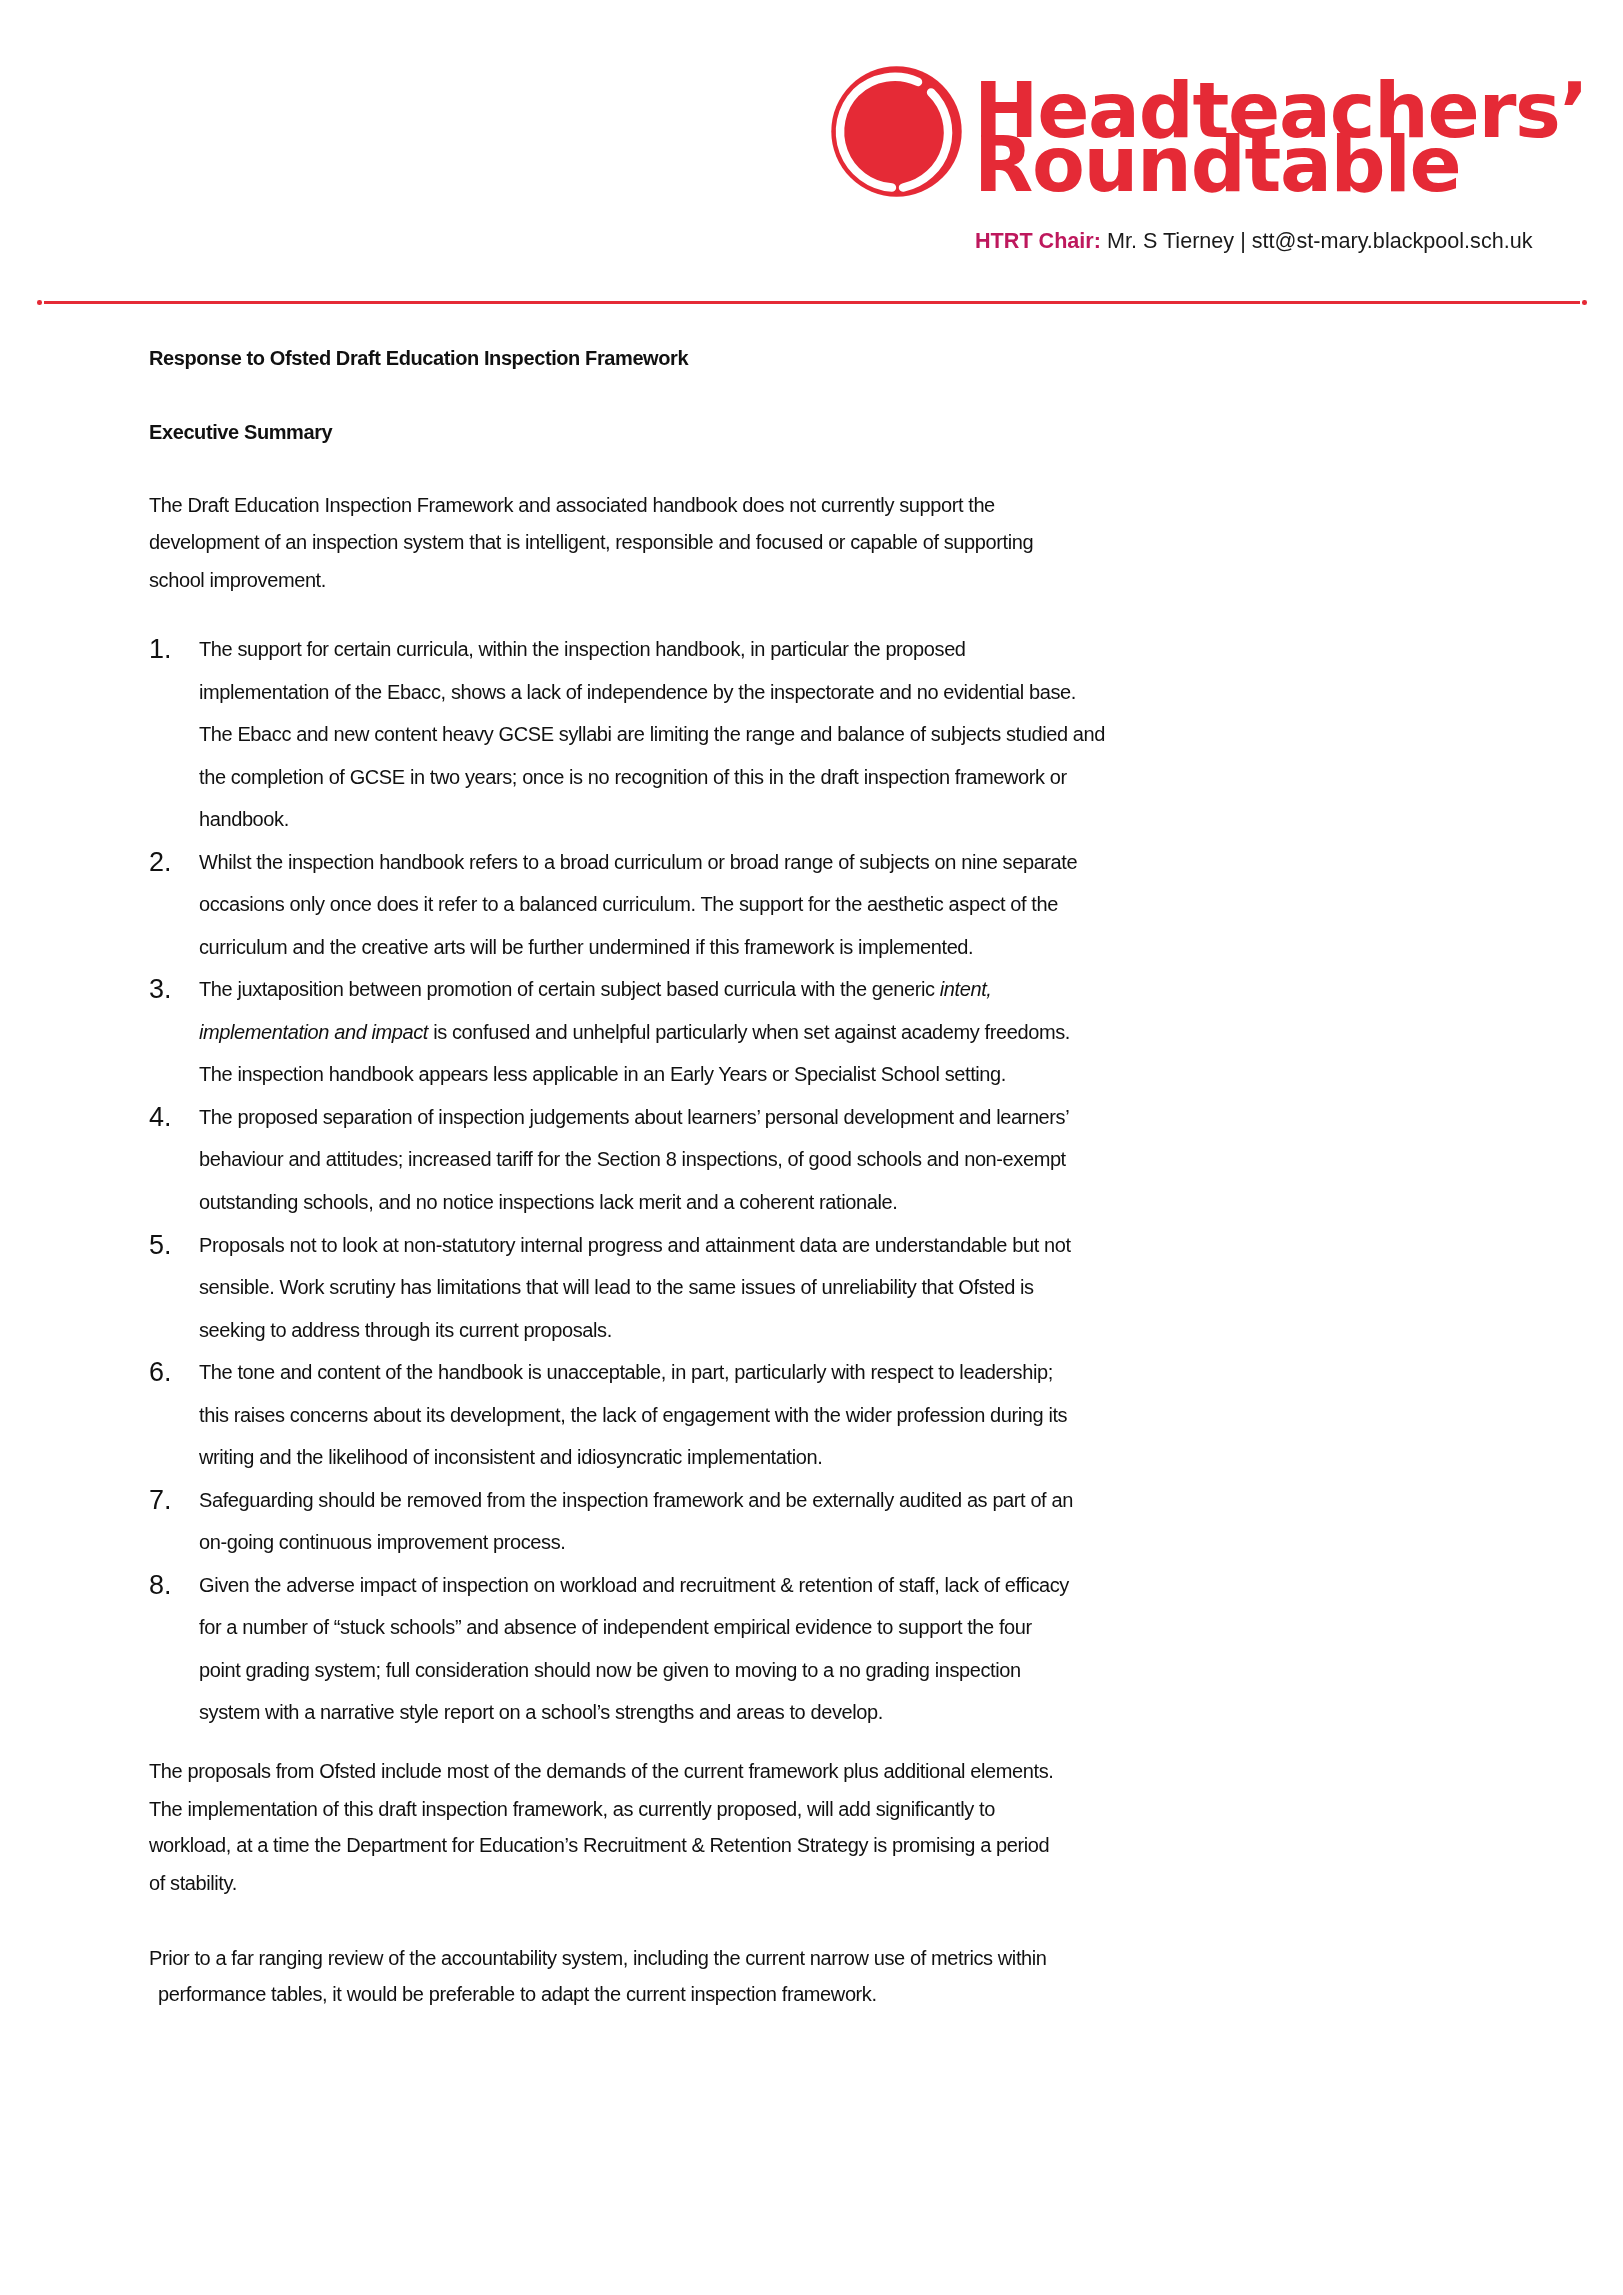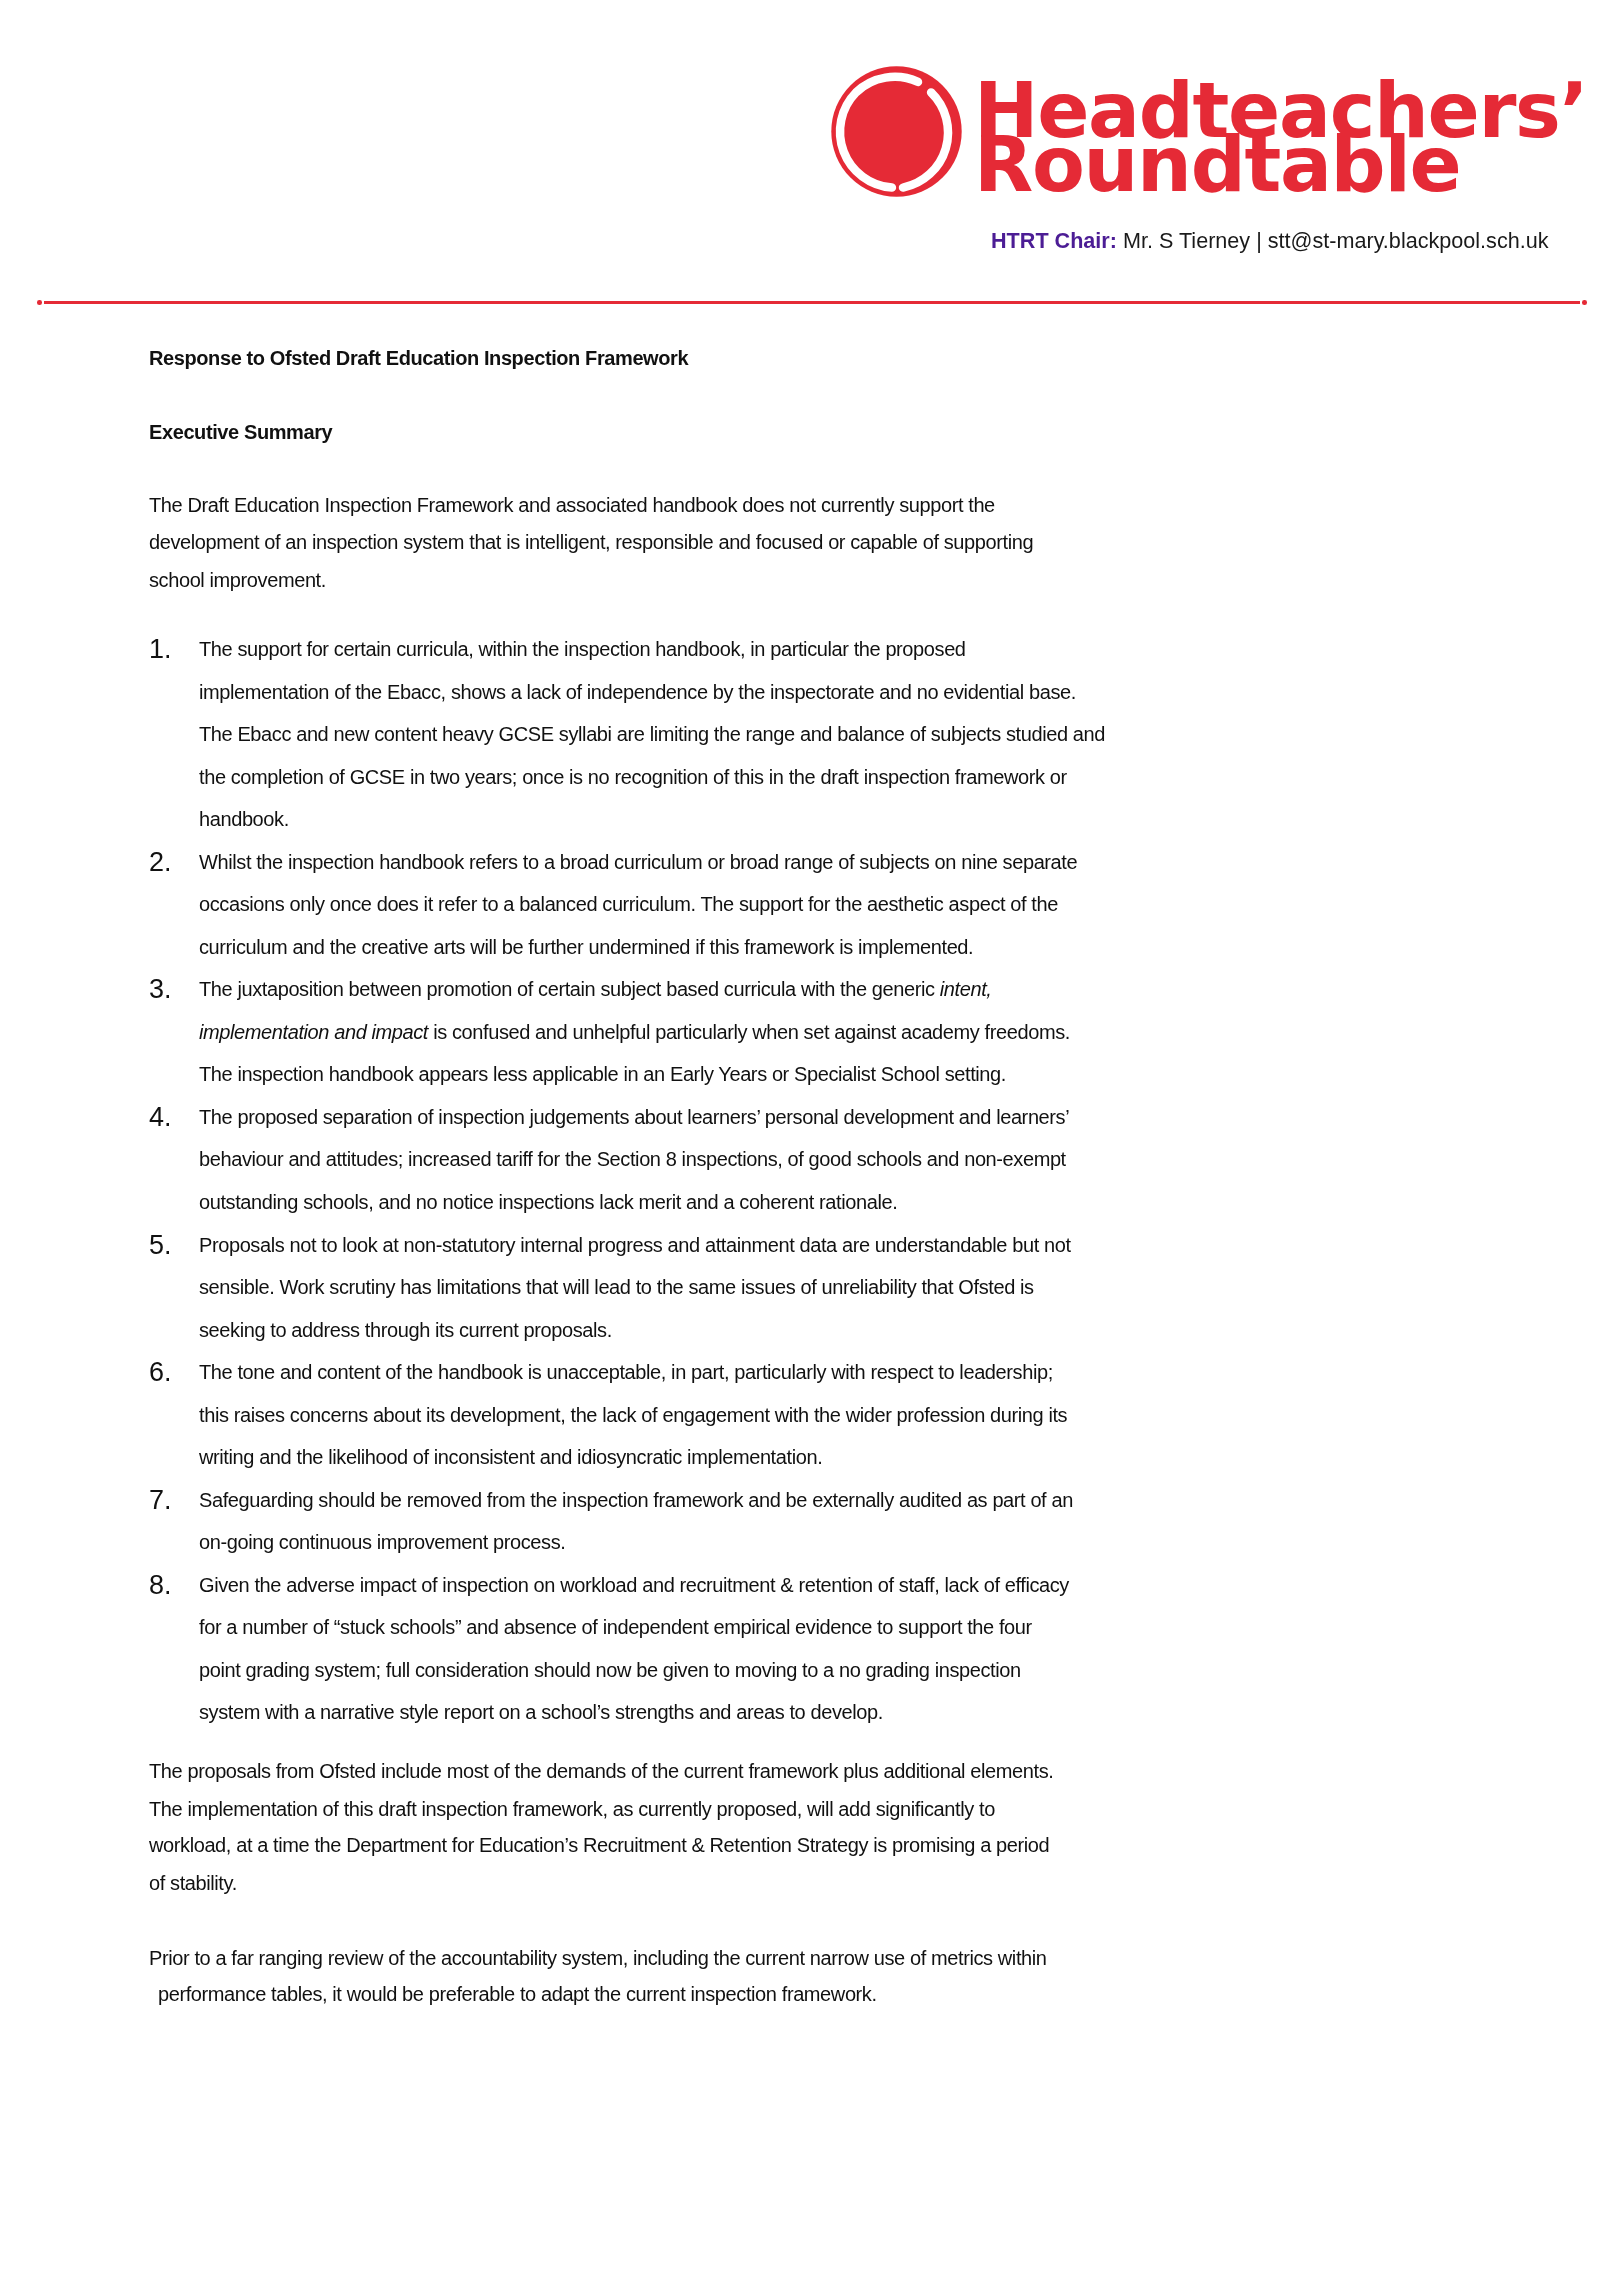--- a/index.html
+++ b/index.html
@@ -5,21 +5,21 @@
   html, body { margin: 0; padding: 0; background: #ffffff; }
   body { width: 1623px; height: 2295px; position: relative; overflow: hidden;
          font-family: "Liberation Sans", sans-serif; color: #111111; }
   .abs { position: absolute; }
   .logo-circle { left: 830px; top: 65px; width: 133px; height: 133px; }
   .logo-text { left: 974px; color: #E52A36; font-family: "DejaVu Sans", sans-serif; font-weight: bold;
                font-size: 77px; line-height: 1; letter-spacing: -1.3px; white-space: nowrap; }
   .logo-l1 { top: 72px; }
   .logo-l2 { top: 126px; }
   .contact { left: 975px; top: 228px; font-family: "Liberation Sans", sans-serif; font-size: 21.6px; white-space: nowrap; color: #1a1a1a; }
-  .contact .chair { color: #4c1d95; font-weight: bold; margin-left: 16px; }
+  .contact .chair { color: #be185d; font-weight: bold; }
   .rule { left: 44px; top: 301px; width: 1536px; height: 3.3px; background: #E52A36; }
   .rule-dot { width: 4.6px; height: 4.6px; border-radius: 50%; background: #E52A36; top: 300px; }
   .line { position: absolute; left: 149px; font-size: 20px; line-height: 31px; white-space: nowrap; letter-spacing: -0.4px; }
   .bold { font-weight: bold; }
   .li-num { position: absolute; left: 149px; font-size: 27px; line-height: 31px; }
   .li-text { left: 199px; }
   em { }
 </style>
 </head>
 <body>

